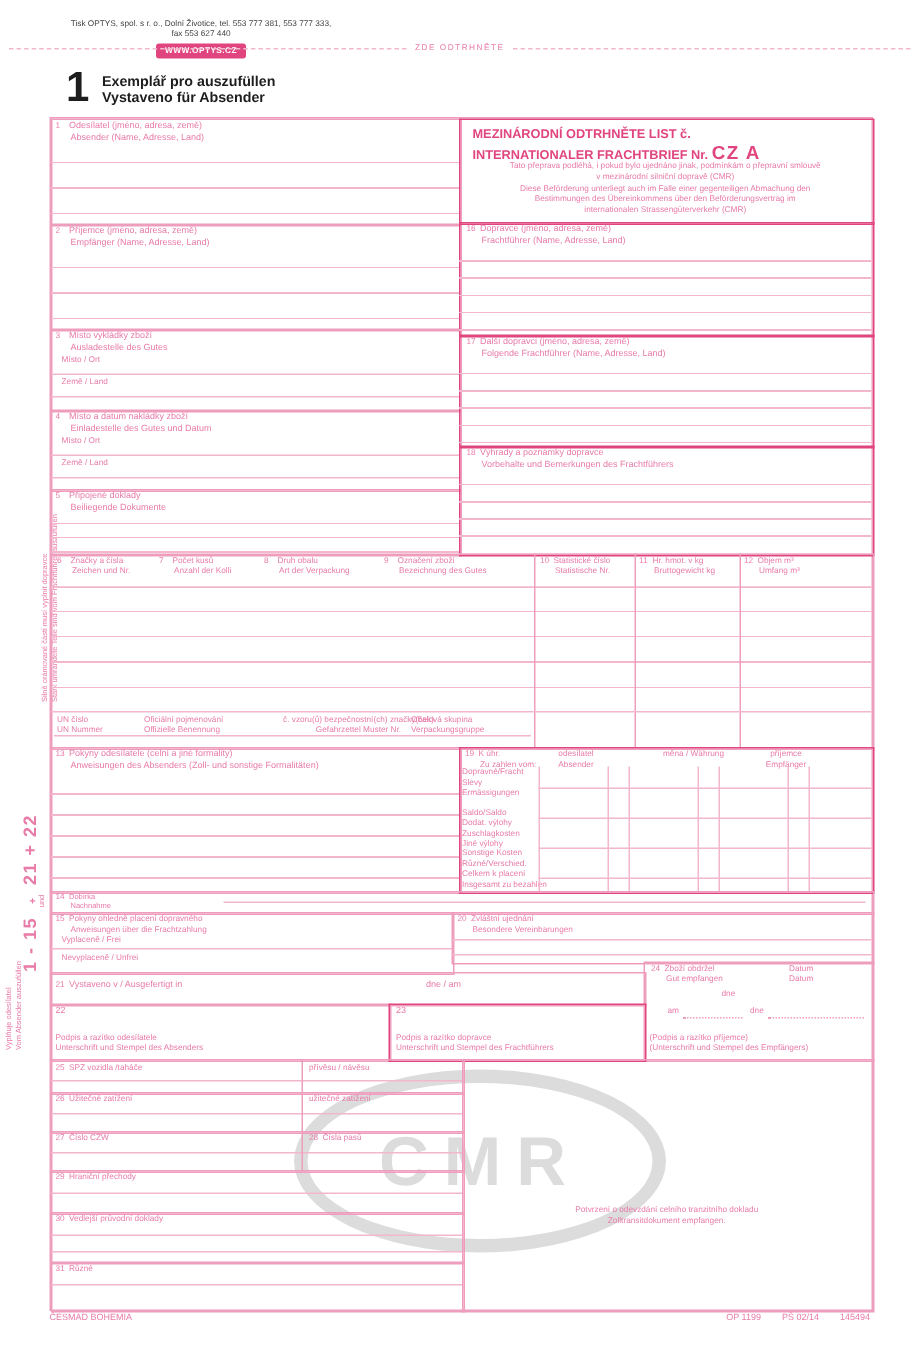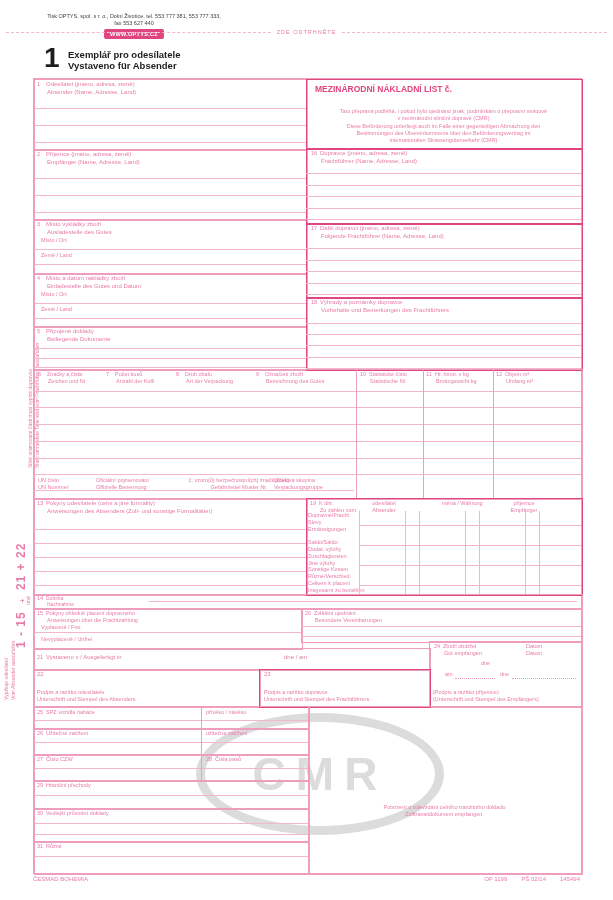--- a/index.html
+++ b/index.html
@@ -68,21 +68,21 @@
   </div>
 
   <div class="tear">
     <div class="dash"></div>
     <div class="txt">ZDE ODTRHNĚTE</div>
     <div class="dash"></div>
   </div>
 
   <div class="copy1">1</div>
   <div class="copylbl">
-    <div>Exemplář pro odesílatele</div>
+    <div>Exemplář pro auszufüllen</div>
     <div>Vystaveno für Absender</div>
   </div>
 
   <div class="vrot sm" style="left:27px;top:468px;font-size:5px;line-height:1.35;">
     <div>Silně orámované části musí vyplnit dopravce</div>
     <div>Stark umrandete Teile sind vom Frachtführer auszufüllen</div>
   </div>
   <div class="vrot" style="left:11px;top:648px;">
     <span class="numbig">1 - 15</span>
     <span class="plusstack">
@@ -136,21 +136,22 @@
 
     <div class="bx" style="left:0;top:247px;width:272px;height:43px;"></div>
     <div class="lbl" style="left:3px;top:249px;">
       <div><span class="no">5</span><span>Připojené doklady</span></div>
       <div class="de">Beiliegende Dokumente</div>
     </div>
     <div class="rl sp9" style="left:0;top:261px;width:272px;height:29px;"></div>
 
     <div class="bx bold" style="left:272px;top:0;width:275px;height:69px;"></div>
     <div class="tb1">
-      <div>MEZINÁRODNÍ NÁKLADNÍ LIST č.</div>
+      <div>MEZINÁRODNÍ ODTRHNĚTE LIST č.</div>
+      <div><span>INTERNATIONALER FRACHTBRIEF Nr.</span> <span class="code">CZ A</span></div>
     </div>
     <div class="tbnotes">
       <div>Tato přeprava podléhá, i pokud bylo ujednáno jinak, podmínkám o přepravní smlouvě</div>
       <div>v mezinárodní silniční dopravě (CMR)</div>
       <div>Diese Beförderung unterliegt auch im Falle einer gegenteiligen Abmachung den</div>
       <div>Bestimmungen des Übereinkommens über den Beförderungsvertrag im</div>
       <div>internationalen Strassengüterverkehr (CMR)</div>
     </div>
 
     <div class="bx bold" style="left:272px;top:69px;width:275px;height:75px;"></div>

